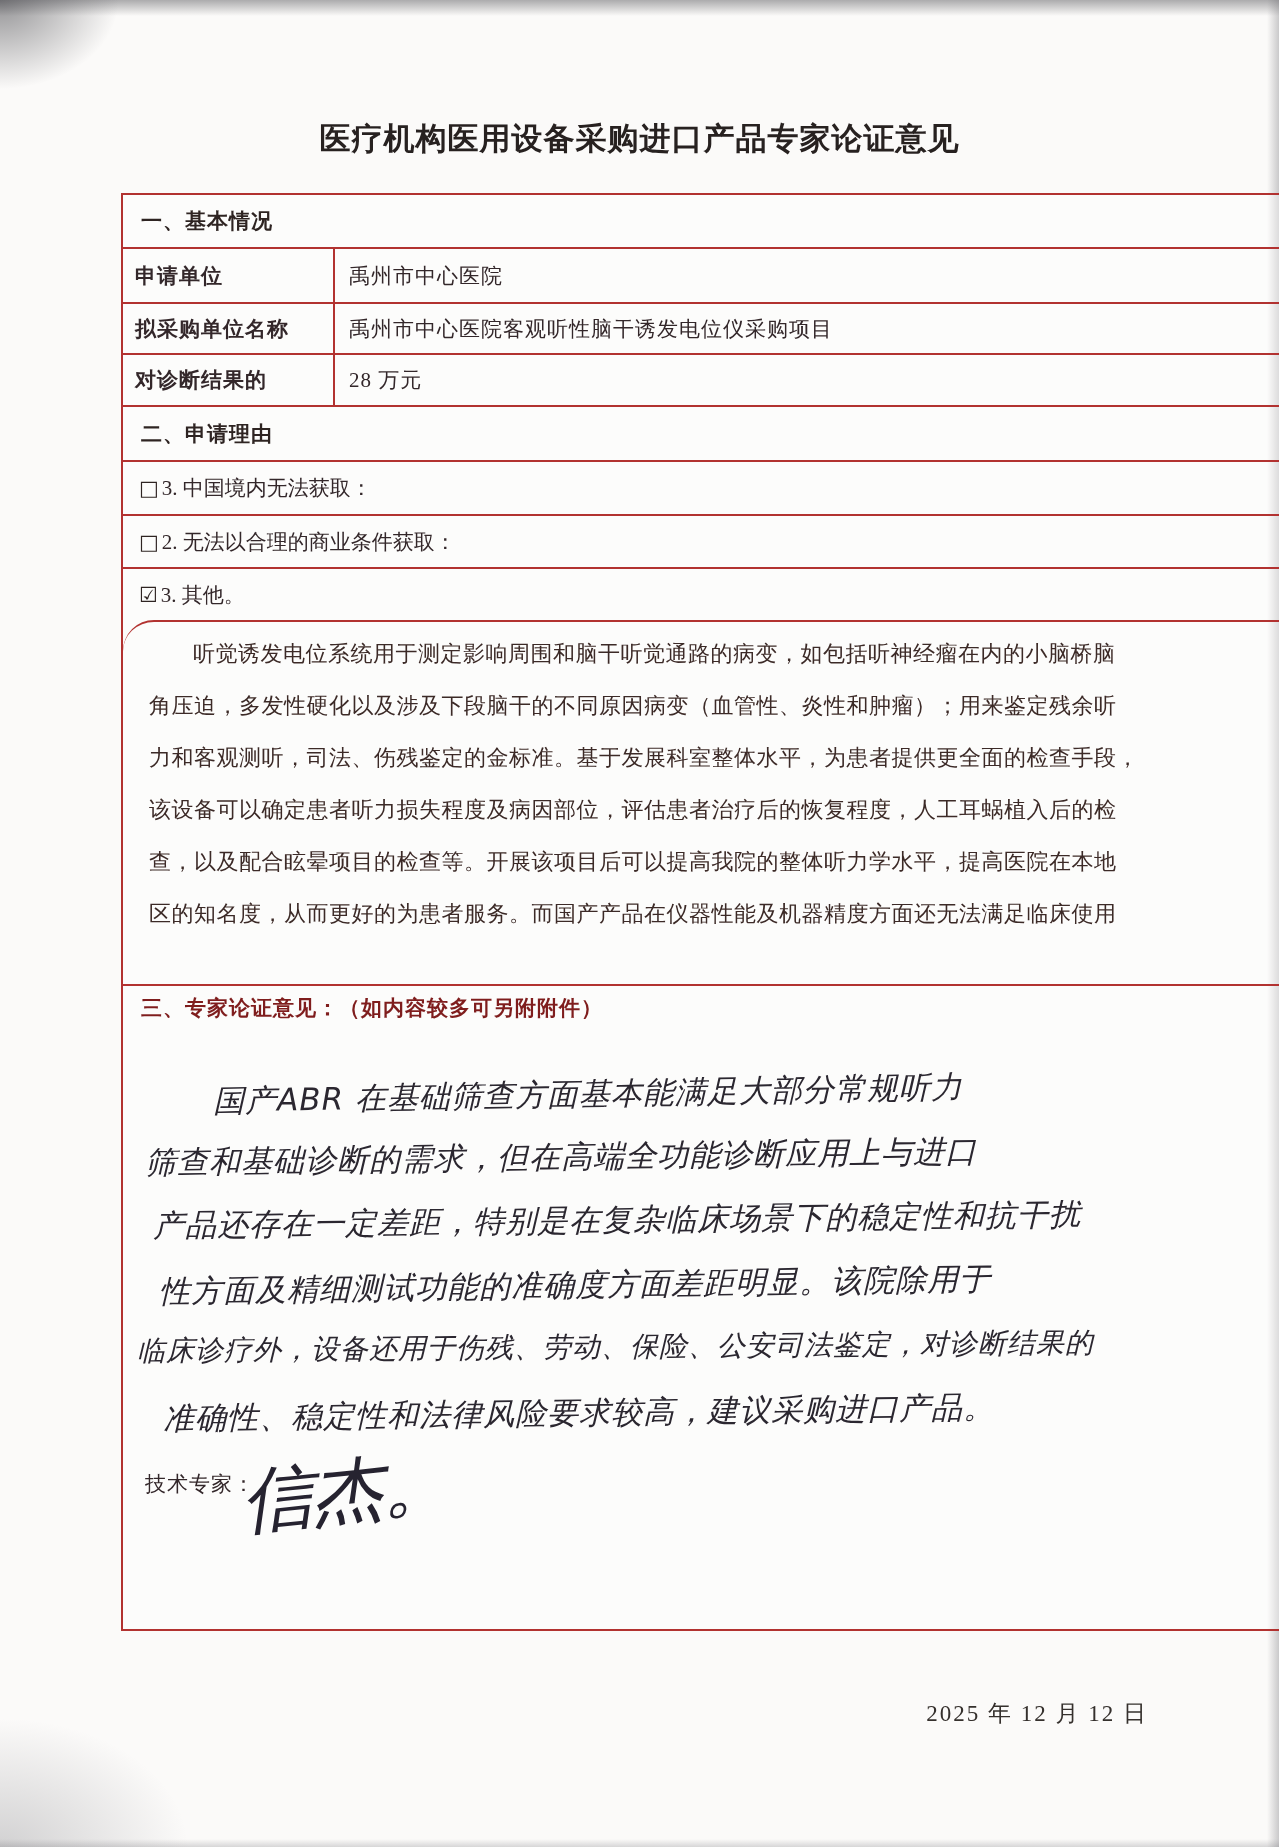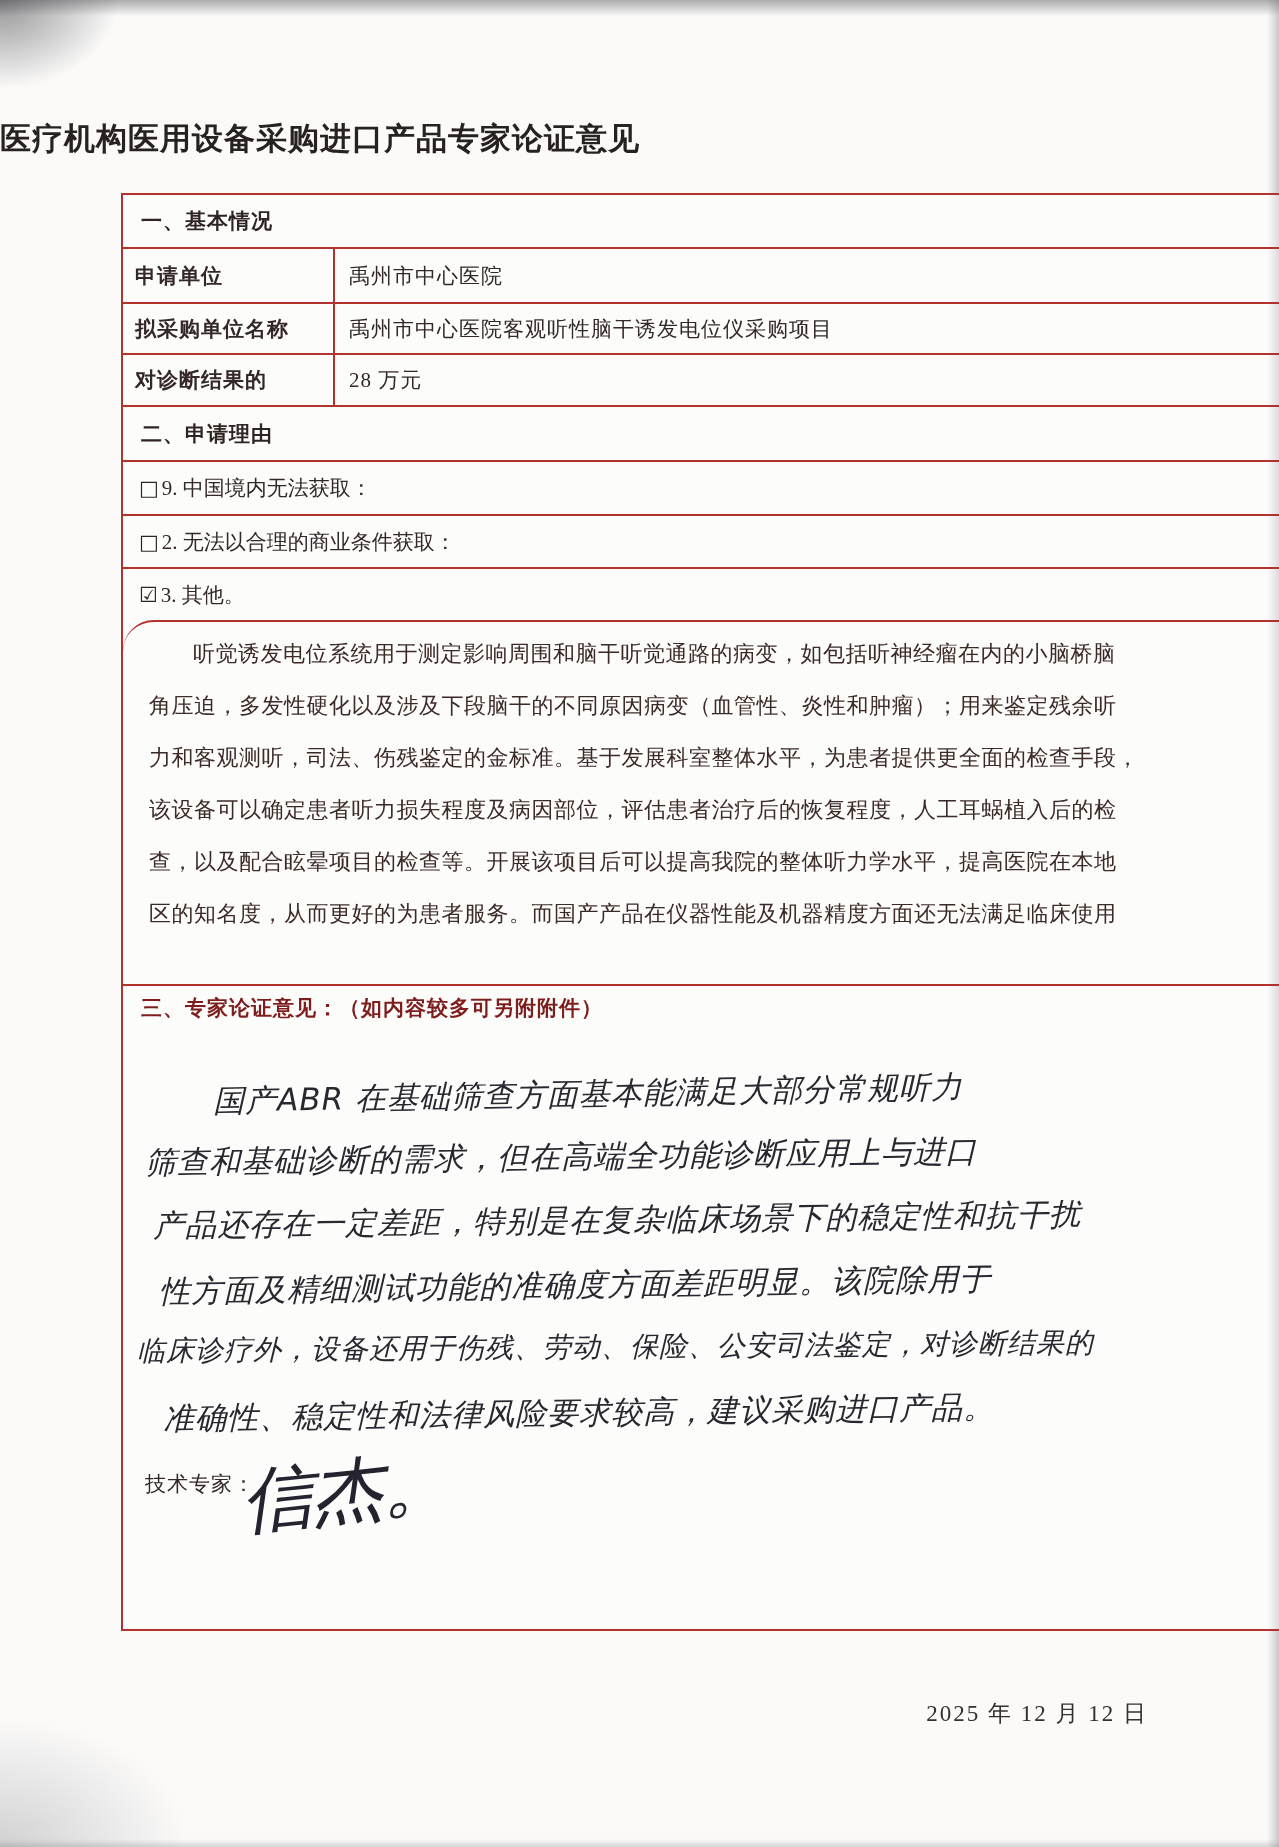--- a/index.html
+++ b/index.html
@@ -18,21 +18,21 @@
   
   .ph{position:absolute;pointer-events:none;}
   .ph-top{top:0;left:0;right:0;height:16px;background:linear-gradient(to bottom,rgba(75,75,80,.45),rgba(75,75,80,0));}
   .ph-topleft{top:0;left:0;width:120px;height:90px;background:radial-gradient(ellipse at 0 0,rgba(60,60,65,.55),rgba(60,60,65,0) 70%);}
   .ph-right{top:0;right:0;width:12px;height:100%;background:linear-gradient(to left,rgba(110,110,115,.35),rgba(110,110,115,0));}
   .ph-bottomleft{bottom:0;left:0;width:190px;height:130px;background:radial-gradient(ellipse at 0 100%,rgba(115,115,120,.30),rgba(115,115,120,0) 70%);}
   .ph-bottom{bottom:0;left:0;right:0;height:8px;background:linear-gradient(to top,rgba(120,120,125,.28),rgba(120,120,125,0));}
 
   .doc-title{
     position:absolute;top:118px;left:0;width:100%;
-    text-align:left;font-family:"Liberation Sans",sans-serif;
+    text-align:center;font-family:"Liberation Sans",sans-serif;
     font-weight:bold;font-size:31px;letter-spacing:1px;color:var(--title-ink);
   }
 
   .doc-table{
     position:absolute;left:121px;top:193px;width:1234px;
     border:2px solid var(--red);background:rgba(255,255,255,.35);
   }
   .row{width:100%;display:flex;align-items:stretch;}
   .row + .row{border-top:2px solid var(--red);}
   .sec-head{
@@ -121,21 +121,21 @@
 
     <div class="row" style="height:52px">
       <div class="cell-lbl">对诊断结果的</div>
       <div class="cell-val">28 万元</div>
     </div>
 
     <div class="row sec-head" style="height:55px">二、申请理由</div>
 
     <div class="row opt-row" style="height:54px">
       <span class="opt-mark">□</span>
-      <span>9. 中国境内无法获取：</span>
+      <span>3. 中国境内无法获取：</span>
     </div>
 
     <div class="row opt-row" style="height:53px">
       <span class="opt-mark">□</span>
       <span>2. 无法以合理的商业条件获取：</span>
     </div>
 
     <div class="row opt-row" style="height:53px">
       <span class="opt-mark">☑</span>
       <span>3. 其他。</span>

